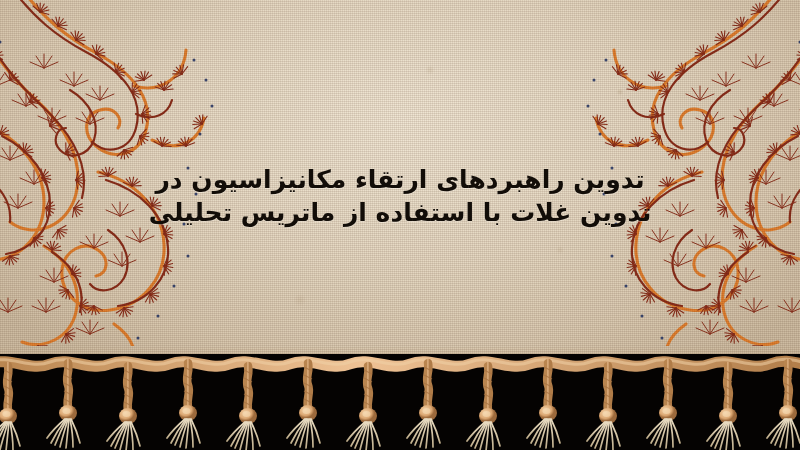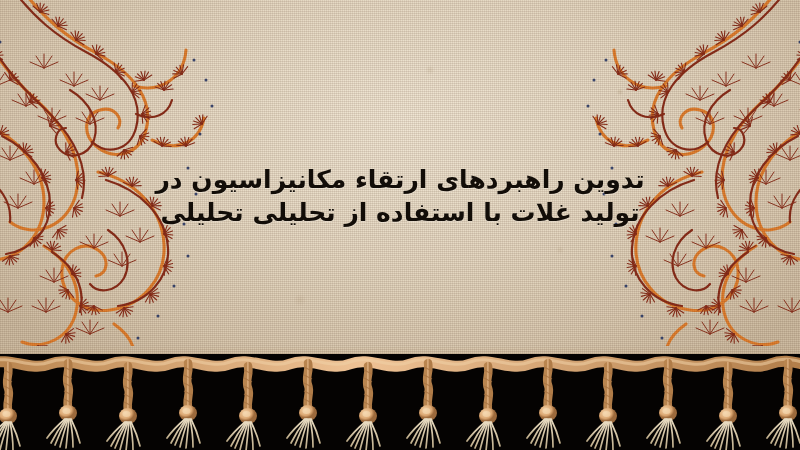--- a/index.html
+++ b/index.html
@@ -400,21 +400,21 @@
           <use href="#dotcr" x="190" y="344"></use>
         </g>
       </svg>
     </div>
 
     <div class="fabric-edge"></div>
   </div>
 
   <div class="title-block">
     <span class="title-line">تدوین راهبردهای ارتقاء مکانیزاسیون در</span>
-    <span class="title-line">تولید غلات با استفاده از تحلیلی تحلیلی</span>
+    <span class="title-line">تدوین غلات با استفاده از ماتریس تحلیلی</span>
   </div>
 
   <div class="fringe">
     <svg viewBox="0 0 800 96" xmlns="http://www.w3.org/2000/svg" preserveAspectRatio="none">
       <defs>
         <linearGradient id="cordg" x1="0" y1="0" x2="1" y2="0">
           <stop offset="0%" stop-color="#b9854f"></stop>
           <stop offset="45%" stop-color="#eec295"></stop>
           <stop offset="100%" stop-color="#b07c48"></stop>
         </linearGradient>

